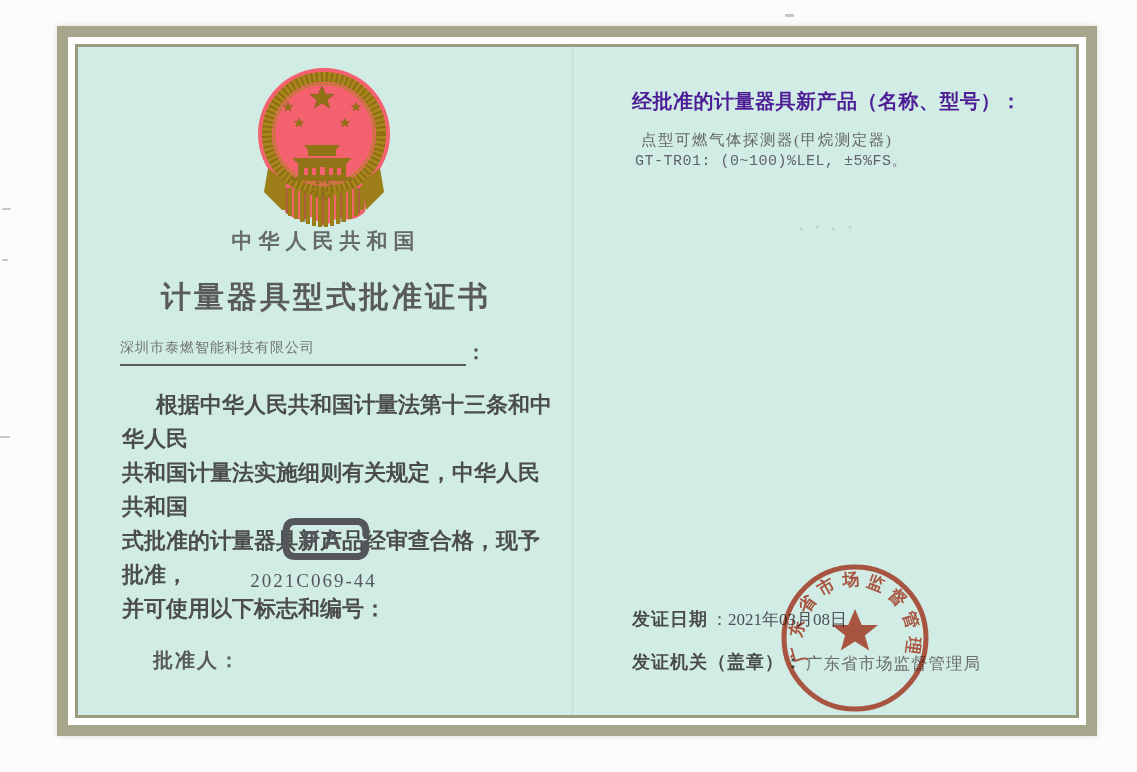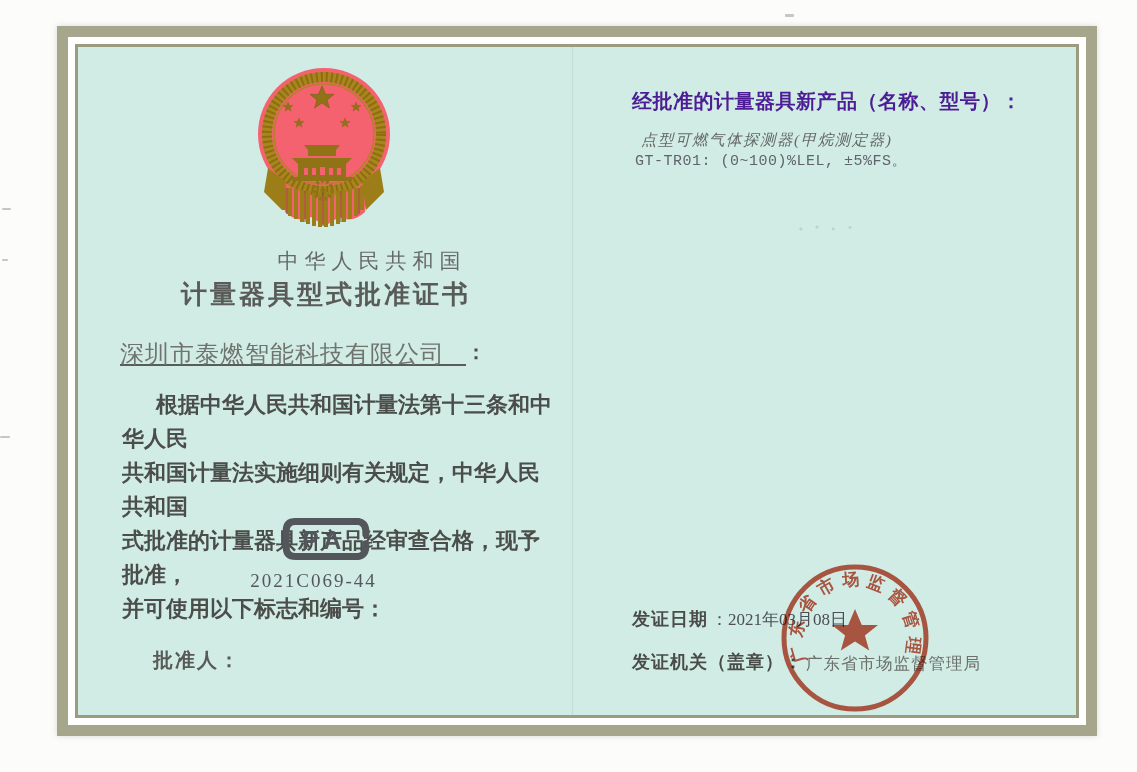--- a/index.html
+++ b/index.html
@@ -17,43 +17,43 @@
   .cert-inner{position:absolute;inset:7px;border:3px solid #9b9b7f;background:#d1ece5;}
 
   .fold-line{position:absolute;left:494px;top:0;width:2px;height:100%;
     background:linear-gradient(to right,rgba(130,165,158,.30),rgba(220,245,240,.5));}
 
   .abs{position:absolute;}
   .centered{text-align:center;}
 
   
   .emblem{left:174px;top:15px;width:146px;height:166px;}
-  .country-title{left:0;top:200px;width:496px;font-size:21px;font-weight:normal;
-    letter-spacing:6px;color:#66696a;margin-left:46px;}
-  .cert-title{left:0;top:230px;width:496px;font-size:26px;font-weight:bold;
+  .country-title{left:0;top:180px;width:496px;font-size:21px;font-weight:bold;
+    letter-spacing:6px;color:#66696a;}
+  .cert-title{left:0;top:230px;width:496px;font-size:30px;font-weight:bold;
     letter-spacing:3px;color:#595b58;}
   .company-row{left:42px;top:291px;width:420px;white-space:nowrap;}
   .company-line{display:inline-block;width:346px;height:26px;vertical-align:bottom;
     border-bottom:2px solid #5a5c59;}
-  .company-name{font-family:"Liberation Serif",serif;font-size:24px;letter-spacing:1px;color:#70746f;}
+  .company-name{font-family:"Liberation Serif",serif;font-size:14px;letter-spacing:1px;color:#70746f;}
   .company-colon{font-size:20px;font-weight:bold;color:#4a4c49;vertical-align:bottom;}
   .body-text{left:44px;top:341px;width:432px;font-family:"Liberation Serif",serif;
     font-weight:bold;font-size:22px;line-height:34px;color:#4b4d4a;}
   .body-line:first-child{text-indent:34px;}
   .cpa-svg{left:200px;top:467px;width:96px;height:50px;}
   .cpa-number{left:148px;top:523px;width:175px;text-align:center;
     font-family:"Liberation Serif",serif;font-size:19px;letter-spacing:2px;color:#55575a;}
   .approver{left:75px;top:600px;font-family:"Liberation Serif",serif;
     font-weight:bold;font-size:20px;letter-spacing:2px;color:#585a57;}
 
   
   .products-header{left:554px;top:41px;width:440px;font-family:"Liberation Serif",serif;
     font-weight:bold;font-size:20px;letter-spacing:.5px;color:#4c1d95;}
   .product-name{left:563px;top:83px;font-family:"Liberation Serif",serif;
-    font-size:15.5px;letter-spacing:1.5px;color:#656864;font-style:italic;}
+    font-size:15.5px;letter-spacing:1.5px;color:#656864;}
   .product-spec{left:557px;top:104px;font-family:"Liberation Mono",monospace;
     font-size:15px;letter-spacing:.5px;color:#60646a;}
   .date-row{left:554px;top:559px;display:flex;align-items:center;}
   .org-row{left:554px;top:603px;display:flex;align-items:flex-start;}
   .field-label{font-family:"Liberation Serif",serif;font-weight:bold;font-size:18px;
     letter-spacing:1px;color:#4a4c49;white-space:nowrap;}
   .date-value{font-family:"Liberation Serif",serif;font-size:17px;color:#4b4e55;
     margin-left:3px;padding-top:2px;white-space:nowrap;}
   .org-value{font-family:"Liberation Serif",serif;font-size:16.5px;letter-spacing:1px;
     color:#6c6f6a;margin-left:3px;padding-top:3px;white-space:nowrap;}

